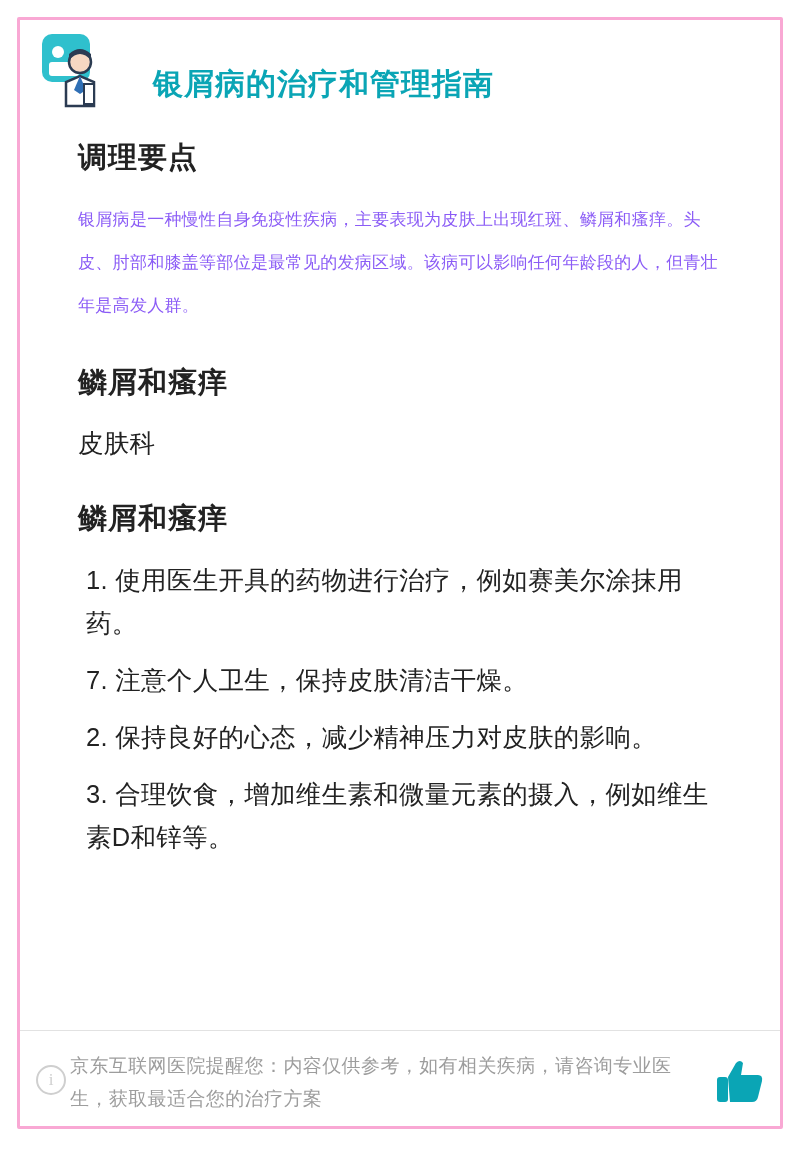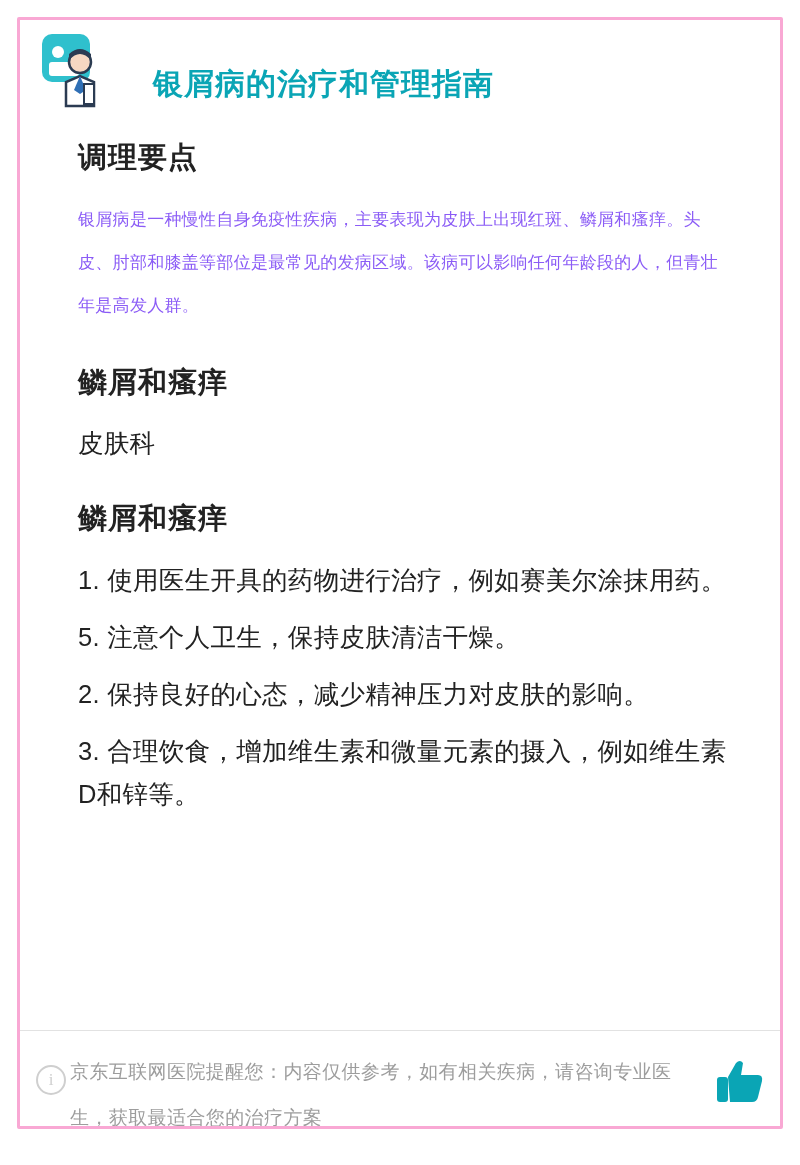--- a/index.html
+++ b/index.html
@@ -70,21 +70,21 @@
   }
   p.dept {
     font-size: 25.5px;
     color: #222222;
     line-height: 40px;
     margin: 0;
     letter-spacing: 0.3px;
   }
   ol.points {
     list-style: none;
-    margin: 0;
+    margin: 8px;
     padding: 0;
   }
   ol.points li {
     font-size: 25.5px;
     color: #222222;
     line-height: 43px;
     margin: 0 0 14px 0;
     letter-spacing: 0.3px;
   }
   .footer {
@@ -110,21 +110,21 @@
     text-align: center;
     font-family: "Liberation Serif", serif;
   }
   .footer-text {
     position: absolute;
     left: 50px;
     top: 18px;
     width: 640px;
     font-size: 19px;
     color: #9d9d9d;
-    line-height: 46px;
+    line-height: 33px;
     letter-spacing: 0.4px;
   }
   .thumb {
     position: absolute;
     right: 14px;
     top: 26px;
     width: 52px;
     height: 48px;
   }
 </style>
@@ -153,21 +153,21 @@
 
     <h2 class="section first">调理要点</h2>
     <p class="body-text">银屑病是一种慢性自身免疫性疾病，主要表现为皮肤上出现红斑、鳞屑和瘙痒。头皮、肘部和膝盖等部位是最常见的发病区域。该病可以影响任何年龄段的人，但青壮年是高发人群。</p>
 
     <h2 class="section">鳞屑和瘙痒</h2>
     <p class="dept">皮肤科</p>
 
     <h2 class="section">鳞屑和瘙痒</h2>
     <ol class="points">
       <li>1. 使用医生开具的药物进行治疗，例如赛美尔涂抹用药。</li>
-      <li>5. 注意个人卫生，保持皮肤清洁干燥。</li>
+      <li>7. 注意个人卫生，保持皮肤清洁干燥。</li>
       <li>2. 保持良好的心态，减少精神压力对皮肤的影响。</li>
       <li>3. 合理饮食，增加维生素和微量元素的摄入，例如维生素D和锌等。</li>
     </ol>
 
   </div>
 
   <div class="footer">
     <span class="footer-icon">i</span>
     <div class="footer-text">京东互联网医院提醒您：内容仅供参考，如有相关疾病，请咨询专业医生，获取最适合您的治疗方案</div>
     <span class="thumb">

